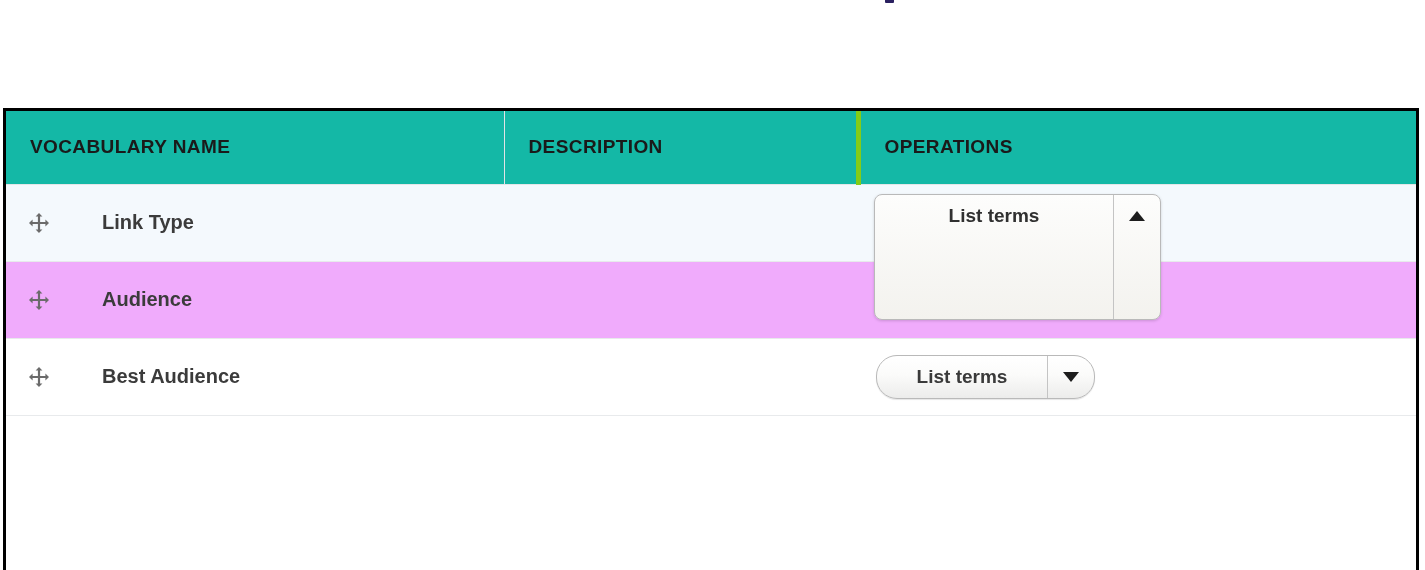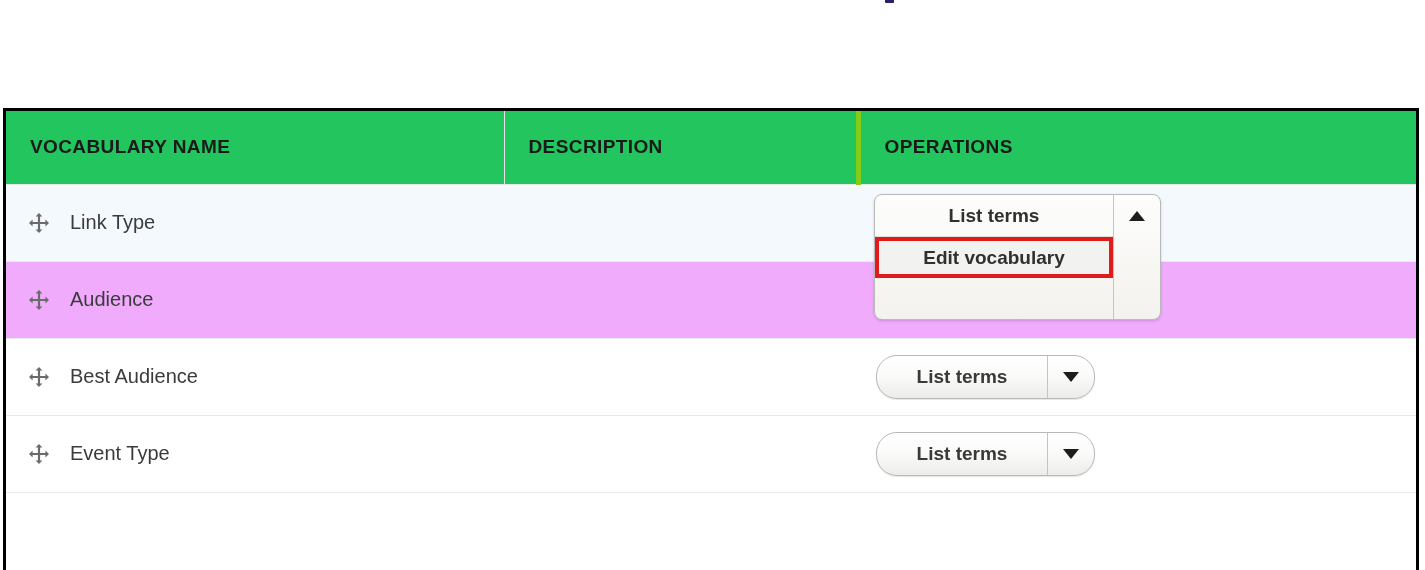--- a/index.html
+++ b/index.html
@@ -39,21 +39,21 @@
     background: #ffffff;
   }
   #vocab-table {
     width: 100%;
     border-collapse: collapse;
     table-layout: fixed;
   }
 
   
   #vocab-table thead th {
-    background: #22c55e;
+    background: #14b8a6;
     color: #1a1a1a;
     font-size: 19px;
     font-weight: bold;
     letter-spacing: 0.4px;
     text-align: left;
     padding: 21px 0 22px 24px;
     border-bottom: 1px solid #e4e6e8;
     vertical-align: middle;
     box-sizing: border-box;
     height: 73px;
@@ -89,21 +89,22 @@
     height: 22px;
     margin-right: 20px;
     cursor: move;
   }
   .drag-handle svg { display: block; }
   .vocab-name {
     display: inline-block;
     vertical-align: middle;
     font-size: 20px;
     color: #3b3b3b;
-    font-weight: normal;
+    font-weight: bold;
+    margin-left: 32px;
   }
 
   
   .desc-cell { }
 
   
   .ops-cell {
     position: relative;
     padding-left: 18px !important;
   }
@@ -236,37 +237,24 @@
                 <path fill="#6b6b6b" d="M11 1 L14.4 4.6 L12.1 4.6 L12.1 9.9 L17.4 9.9 L17.4 7.6 L21 11 L17.4 14.4 L17.4 12.1 L12.1 12.1 L12.1 17.4 L14.4 17.4 L11 21 L7.6 17.4 L9.9 17.4 L9.9 12.1 L4.6 12.1 L4.6 14.4 L1 11 L4.6 7.6 L4.6 9.9 L9.9 9.9 L9.9 4.6 L7.6 4.6 Z"></path>
               </svg></span><span class="vocab-name">Best Audience</span></td>
           <td class="desc-cell"></td>
           <td class="ops-cell"><div class="dropbutton">
               <button class="primary">List terms</button>
               <div class="toggle">
                 <span class="caret-down"></span>
               </div>
             </div></td>
         </tr>
-        <tr class="row-even">
-          <td class="name-cell"><span class="drag-handle"><svg width="22" height="22" viewBox="0 0 22 22">
-                <path fill="#6b6b6b" d="M11 1 L14.4 4.6 L12.1 4.6 L12.1 9.9 L17.4 9.9 L17.4 7.6 L21 11 L17.4 14.4 L17.4 12.1 L12.1 12.1 L12.1 17.4 L14.4 17.4 L11 21 L7.6 17.4 L9.9 17.4 L9.9 12.1 L4.6 12.1 L4.6 14.4 L1 11 L4.6 7.6 L4.6 9.9 L9.9 9.9 L9.9 4.6 L7.6 4.6 Z"></path>
-              </svg></span><span class="vocab-name">Event Type</span></td>
-          <td class="desc-cell"></td>
-          <td class="ops-cell"><div class="dropbutton">
-              <button class="primary">List terms</button>
-              <div class="toggle">
-                <span class="caret-down"></span>
-              </div>
-            </div></td>
-        </tr>
       </tbody>
   </table>
 </div>
 
 <div id="ops-open-wrap">
   <ul id="ops-open-list">
       <li>List terms</li>
-      <li class="highlighted">Edit vocabulary</li>
     </ul>
   <div id="ops-open-toggle">
     <span class="caret-up"></span>
   </div>
 </div>
 
 </body></html>

